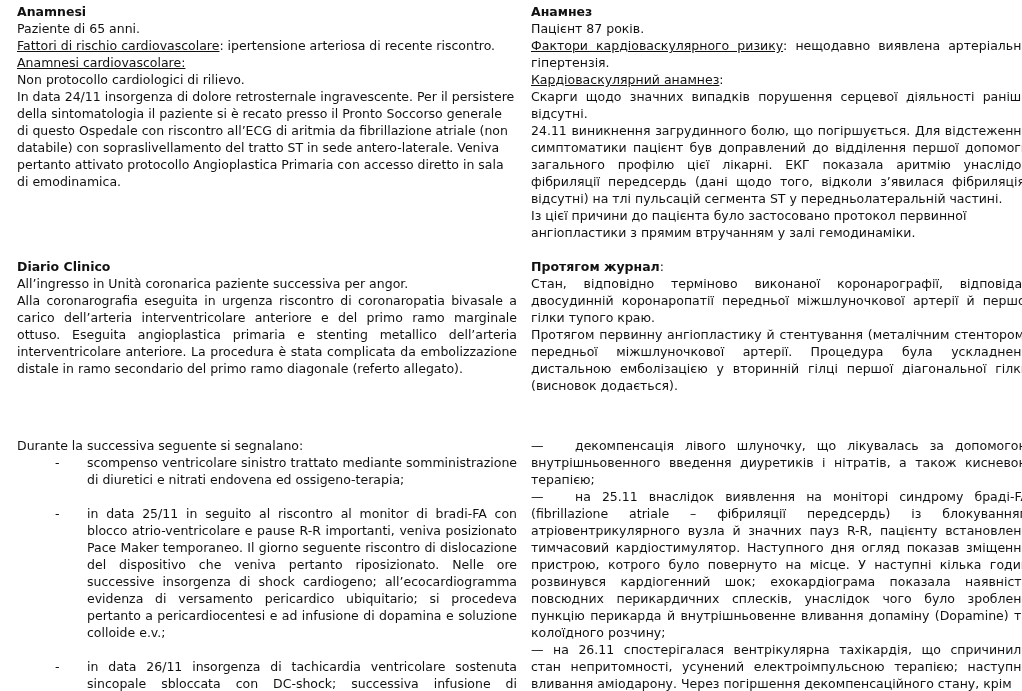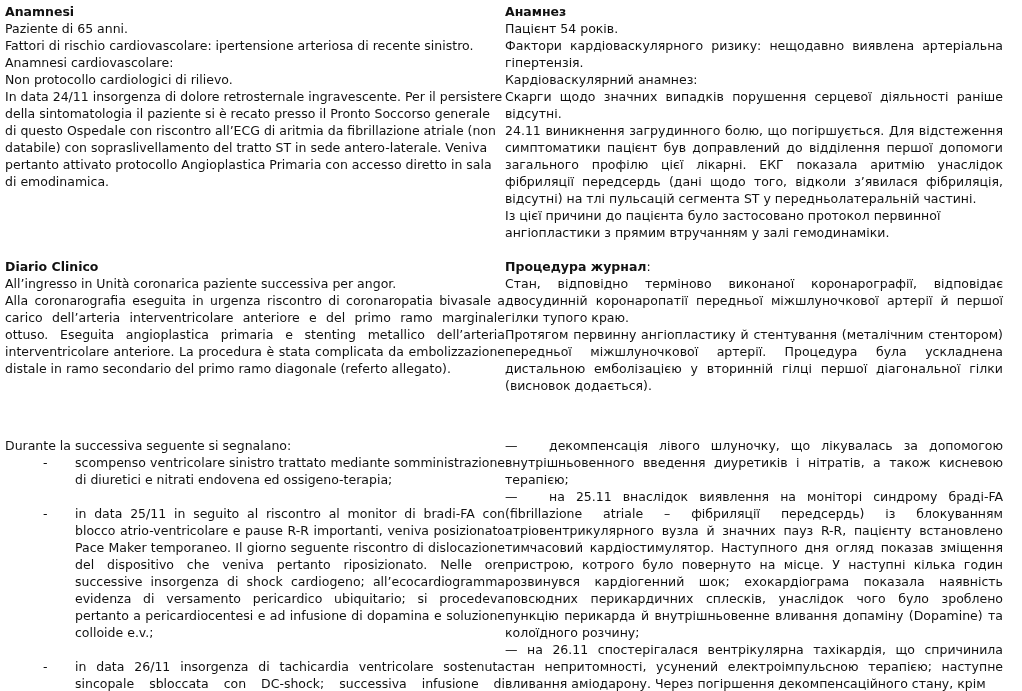--- a/index.html
+++ b/index.html
@@ -6,30 +6,32 @@
   body {
     width: 1022px; height: 691px; overflow: hidden;
     background: #ffffff; color: #111111;
     font-family: "DejaVu Sans", "Liberation Sans", sans-serif;
     font-size: 12.5px; line-height: 17px;
   }
   .page { padding: 3px 5px 0 5px; }
   .row {
     display: grid;
     grid-template-columns: 500px 498px;
+    column-gap: 14px;
     align-items: start;
+    margin-left: 12px;
   }
   .row1 { min-height: 255px; }
   .row2 { min-height: 179px; }
   .cell { min-width: 0; }
   .heading { font-weight: bold; }
   .heading .suffix { font-weight: normal; }
   .para.left { text-align: left; }
   .para.justify { text-align: justify; }
-  .u { }
+  .u { text-decoration: underline; }
   .list-item {
     position: relative;
     padding-left: 70px;
     text-align: justify;
     margin-bottom: 17px;
   }
   .list-item:last-child { margin-bottom: 0; }
   .bullet { position: absolute; left: 38px; top: 0; }
   .dash-item { text-align: justify; }
   .dash-marker { display: inline-block; }
@@ -37,43 +39,43 @@
   .gap-narrow { width: 22px; }
 </style>
 </head>
 <body>
 
 <div class="page">
   <div class="row row1">
       <div class="cell">
         <div class="heading para left"><span>Anamnesi</span></div>
         <div class="para left"><span>Paziente di 65 anni.</span></div>
-        <div class="para justify"><span class="u">Fattori di rischio cardiovascolare</span><span>: ipertensione arteriosa di recente sinistro.</span></div>
+        <div class="para justify"><span class="u">Fattori di rischio cardiovascolare</span><span>: ipertensione arteriosa di recente riscontro.</span></div>
         <div class="para left"><span class="u">Anamnesi cardiovascolare:</span></div>
         <div class="para left"><span>Non protocollo cardiologici di rilievo.</span></div>
         <div class="para left"><span>In data 24/11 insorgenza di dolore retrosternale ingravescente. Per il persistere della sintomatologia il paziente si è recato presso il Pronto Soccorso generale di questo Ospedale con riscontro all’ECG di aritmia da fibrillazione atriale (non databile) con sopraslivellamento del tratto ST in sede antero-laterale. Veniva pertanto attivato protocollo Angioplastica Primaria con accesso diretto in sala di emodinamica.</span></div>
       </div>
       <div class="cell">
         <div class="heading para left"><span>Анамнез</span></div>
-        <div class="para left"><span>Пацієнт 54 років.</span></div>
+        <div class="para left"><span>Пацієнт 87 років.</span></div>
         <div class="para justify"><span class="u">Фактори кардіоваскулярного ризику</span><span>: нещодавно виявлена артеріальна гіпертензія.</span></div>
         <div class="para left"><span class="u">Кардіоваскулярний анамнез</span><span>:</span></div>
         <div class="para justify"><span>Скарги щодо значних випадків порушення серцевої діяльності раніше відсутні.</span></div>
         <div class="para justify"><span>24.11 виникнення загрудинного болю, що погіршується. Для відстеження симптоматики пацієнт був доправлений до відділення першої допомоги загального профілю цієї лікарні. ЕКГ показала аритмію унаслідок фібриляції передсердь (дані щодо того, відколи з’явилася фібриляція, відсутні) на тлі пульсацій сегмента ST у передньолатеральній частині.</span></div>
         <div class="para left"><span>Із цієї причини до пацієнта було застосовано протокол первинної ангіопластики з прямим втручанням у залі гемодинаміки.</span></div>
       </div>
     </div>
   <div class="row row2">
       <div class="cell">
         <div class="heading para left"><span>Diario Clinico</span></div>
         <div class="para left"><span>All’ingresso in Unità coronarica paziente successiva per angor.</span></div>
         <div class="para justify"><span>Alla coronarografia eseguita in urgenza riscontro di coronaropatia bivasale a carico dell’arteria interventricolare anteriore e del primo ramo marginale ottuso. Eseguita angioplastica primaria e stenting metallico dell’arteria interventricolare anteriore. La procedura è stata complicata da embolizzazione distale in ramo secondario del primo ramo diagonale (referto allegato).</span></div>
       </div>
       <div class="cell">
-        <div class="heading para left"><span>Процедура журнал</span><span class="suffix">:</span></div>
+        <div class="heading para left"><span>Протягом журнал</span><span class="suffix">:</span></div>
         <div class="para justify"><span>Стан, відповідно терміново виконаної коронарографії, відповідає двосудинній коронаропатії передньої міжшлуночкової артерії й першої гілки тупого краю.</span></div>
         <div class="para justify"><span>Протягом первинну ангіопластику й стентування (металічним стентором) передньої міжшлуночкової артерії. Процедура була ускладнена дистальною емболізацією у вторинній гілці першої діагональної гілки (висновок додається).</span></div>
       </div>
     </div>
   <div class="row row3">
       <div class="cell">
         <div class="para left"><span>Durante la successiva seguente si segnalano:</span></div>
         <div class="list-item"><span class="bullet">-</span><span>scompenso ventricolare sinistro trattato mediante somministrazione di diuretici e nitrati endovena ed ossigeno-terapia;</span></div>
         <div class="list-item"><span class="bullet">-</span><span>in data 25/11 in seguito al riscontro al monitor di bradi-FA con blocco atrio-ventricolare e pause R-R importanti, veniva posizionato Pace Maker temporaneo. Il giorno seguente riscontro di dislocazione del dispositivo che veniva pertanto riposizionato. Nelle ore successive insorgenza di shock cardiogeno; all’ecocardiogramma evidenza di versamento pericardico ubiquitario; si procedeva pertanto a pericardiocentesi e ad infusione di dopamina e soluzione colloide e.v.;</span></div>
         <div class="list-item"><span class="bullet">-</span><span>in data 26/11 insorgenza di tachicardia ventricolare sostenuta sincopale sbloccata con DC-shock; successiva infusione di amiodarone. Per il peggioramento del quadro di scompenso, si</span></div>

